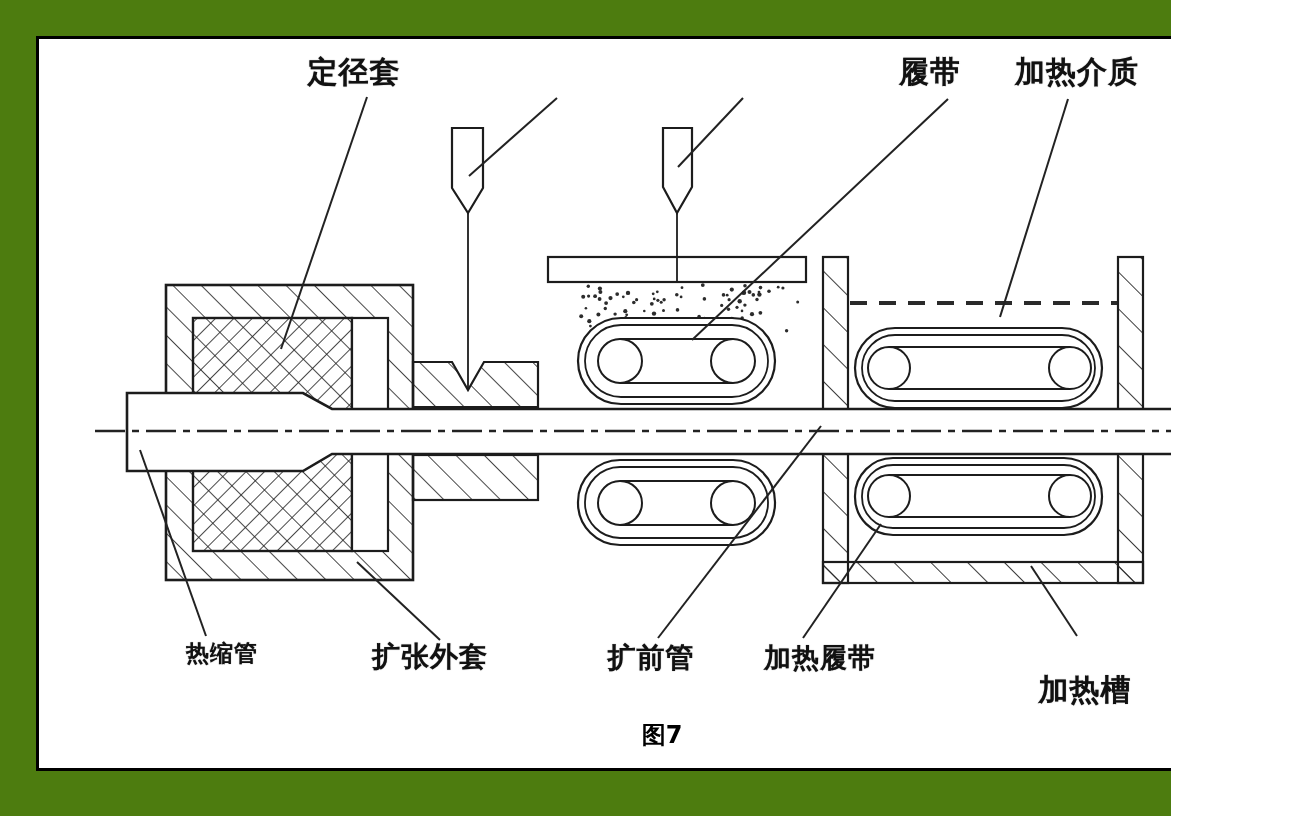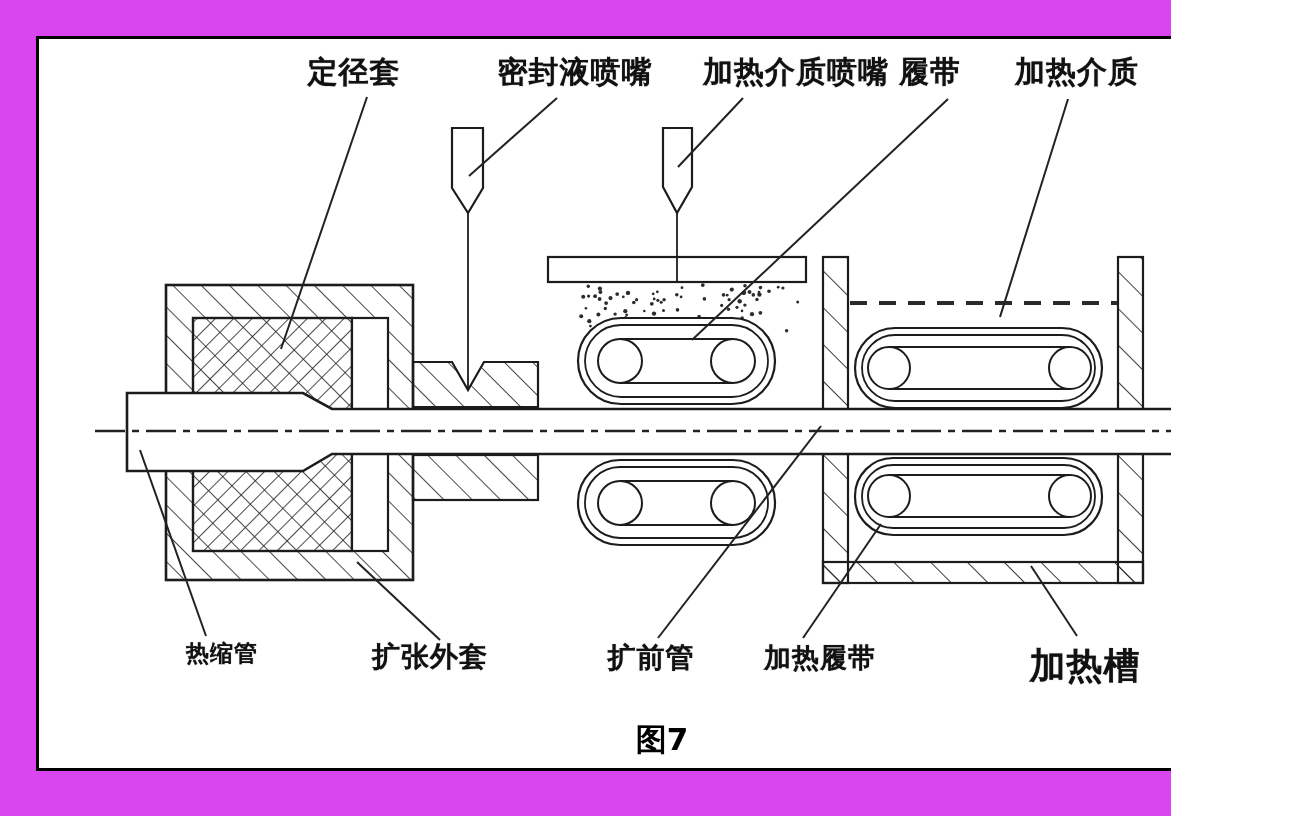--- a/index.html
+++ b/index.html
@@ -1,16 +1,16 @@
 <!DOCTYPE html>
 <html><head>
 <meta charset="utf-8">
 <style>
   html,body{margin:0;padding:0;background:#ffffff;}
-  #stage{position:relative;width:1171px;height:816px;background:#d946ef;overflow:hidden;
+  #stage{position:relative;width:1171px;height:816px;background:#4d7c0f;overflow:hidden;
          font-family:"DejaVu Sans",sans-serif;}
   #frame{position:absolute;left:36px;top:36px;width:1237px;height:735px;
          border:3px solid #000;box-sizing:border-box;background:#fff;}
   #art{position:absolute;left:0;top:0;width:1313px;height:816px;}
   .lbl{position:absolute;transform:translateX(-50%);white-space:nowrap;
        color:#111;font-weight:700;letter-spacing:1px;line-height:1.12;
        text-shadow:0 0 1px rgba(0,0,0,.55);}
   .caption{position:absolute;transform:translateX(-50%);color:#000;font-weight:700;}
 </style>
 </head>
@@ -194,25 +194,23 @@
       <line x1="1068" y1="99" x2="1000" y2="317"></line>
       <line x1="206" y1="636" x2="140" y2="450"></line>
       <line x1="440" y1="640" x2="357" y2="562"></line>
       <line x1="658" y1="638" x2="821" y2="426"></line>
       <line x1="803" y1="638" x2="881" y2="524"></line>
       <line x1="1077" y1="636" x2="1031" y2="566"></line>
     </g>
   </svg>
 
   <div class="lbl" style="left:354px;top:55px;font-size:30px">定径套</div>
-  <div class="lbl" style="left:575px;top:55px;font-size:30px">密封液喷嘴</div>
-  <div class="lbl" style="left:796px;top:55px;font-size:30px">加热介质喷嘴</div>
   <div class="lbl" style="left:930px;top:55px;font-size:30px">履带</div>
   <div class="lbl" style="left:1077px;top:55px;font-size:30px">加热介质</div>
 
   <div class="lbl" style="left:222px;top:641px;font-size:23px">热缩管</div>
   <div class="lbl" style="left:430px;top:641px;font-size:28px">扩张外套</div>
   <div class="lbl" style="left:651px;top:642px;font-size:28px">扩前管</div>
   <div class="lbl" style="left:820px;top:643px;font-size:27px">加热履带</div>
-  <div class="lbl" style="left:1085px;top:646px;font-size:36px">加热槽</div>
-
-  <div class="caption" style="left:662px;top:719px;font-size:31px">图7</div>
+  <div class="lbl" style="left:1085px;top:673px;font-size:30px">加热槽</div>
+
+  <div class="caption" style="left:662px;top:719px;font-size:24px">图7</div>
 </div>
 
 </body></html>

